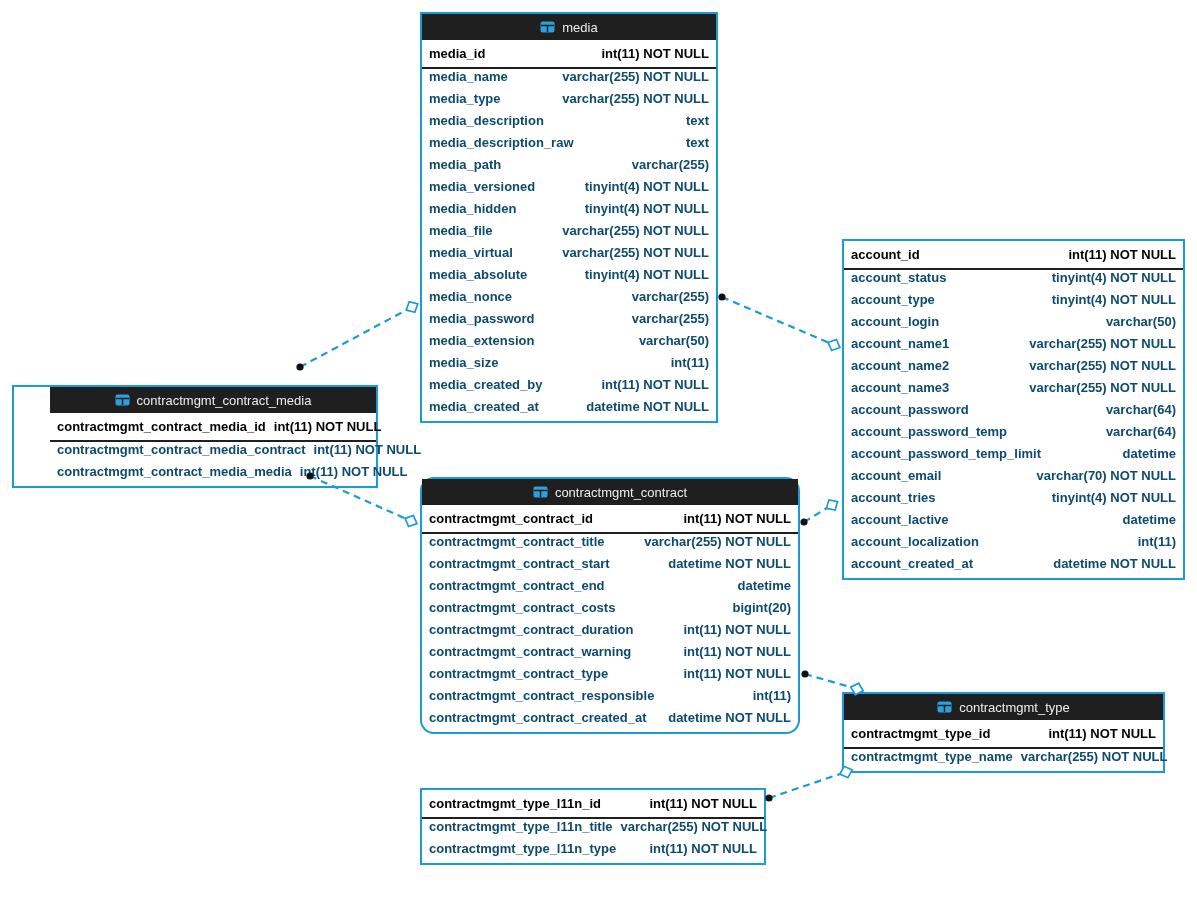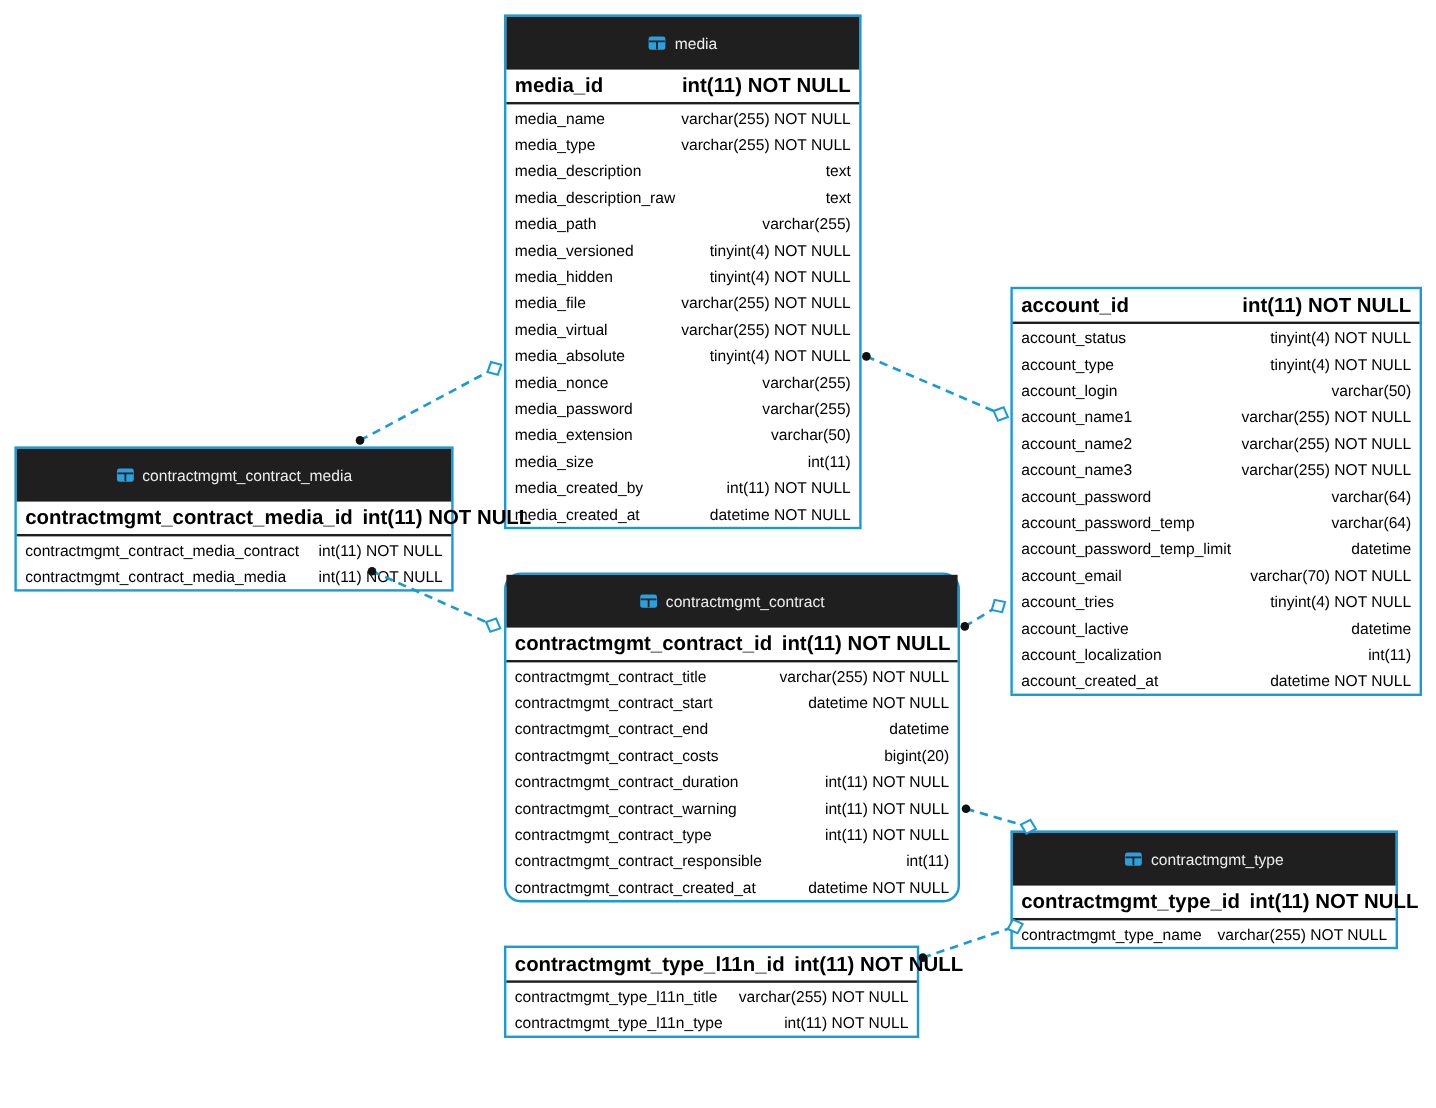--- a/index.html
+++ b/index.html
@@ -11,52 +11,53 @@
     font-family: "Liberation Sans", sans-serif;
     overflow: hidden;
   }
   .db-table {
     position: absolute;
     box-sizing: border-box;
     border: 2px solid #1b9ad8;
     background: #ffffff;
   }
   .tbl-header {
-    height: 44px;
+    height: 26px;
     background: #1f1f1f;
     color: #ededed;
     display: flex;
     align-items: center;
     justify-content: center;
     gap: 7px;
     font-size: 13px;
     white-space: nowrap;
   }
   .tbl-header .icon { display: inline-flex; align-items: center; }
   .pk-row {
     height: 27px;
     display: flex;
     justify-content: space-between;
     align-items: center;
     padding: 0 7px;
     font-weight: bold;
-    font-size: 17px;
+    font-size: 13px;
     color: #000000;
     white-space: nowrap;
   }
   .pk-sep { height: 2px; background: #1f1f1f; }
   .field-row {
     height: 22px;
     display: flex;
     justify-content: space-between;
-    align-items: center;
+    align-items: flex-start;
     padding: 0 7px;
     font-size: 13px;
-    color: #000000;
+    color: #0c4a6e;
     white-space: nowrap;
+    font-weight: bold;
   }
   .field-type { margin-left: 8px; text-align: right; }
   .connector-layer {
     position: absolute;
     left: 0; top: 0;
     width: 1197px; height: 923px;
     pointer-events: none;
     z-index: 5;
   }
 </style>
@@ -201,21 +202,21 @@
       </div>
       <div class="field-row">
         <span class="field-name">account_localization</span>
         <span class="field-type">int(11)</span>
       </div>
       <div class="field-row">
         <span class="field-name">account_created_at</span>
         <span class="field-type">datetime NOT NULL</span>
       </div>
     </div>
-    <div class="db-table" style="left: 12px; top: 372px; width: 366px;">
+    <div class="db-table" style="left: 12px; top: 385px; width: 366px; padding-left: 36px;">
       <div class="tbl-header">
         <span class="icon">
           <svg width="15" height="12" viewBox="0 0 15 12" aria-hidden="true">
             <rect x="0.5" y="0.5" width="14" height="11" rx="2" fill="#2aa0df"></rect>
             <line x1="1" y1="4.5" x2="14" y2="4.5" stroke="#1f1f1f" stroke-width="1.5"></line>
             <line x1="7.5" y1="4.5" x2="7.5" y2="11" stroke="#1f1f1f" stroke-width="1.5"></line>
           </svg>
         </span>
         <span>contractmgmt_contract_media</span>
       </div>

